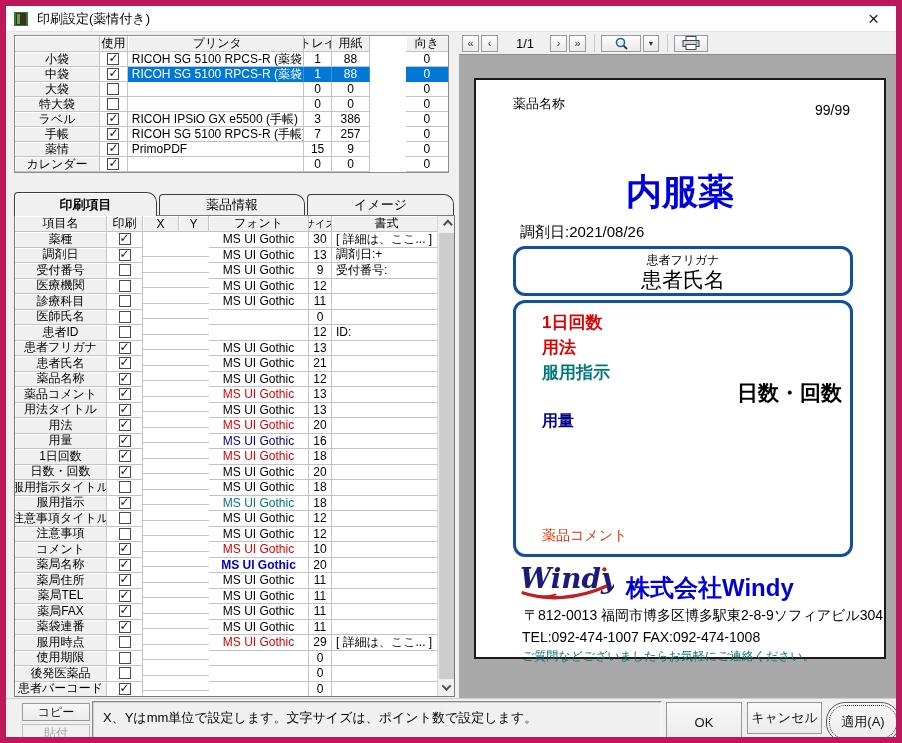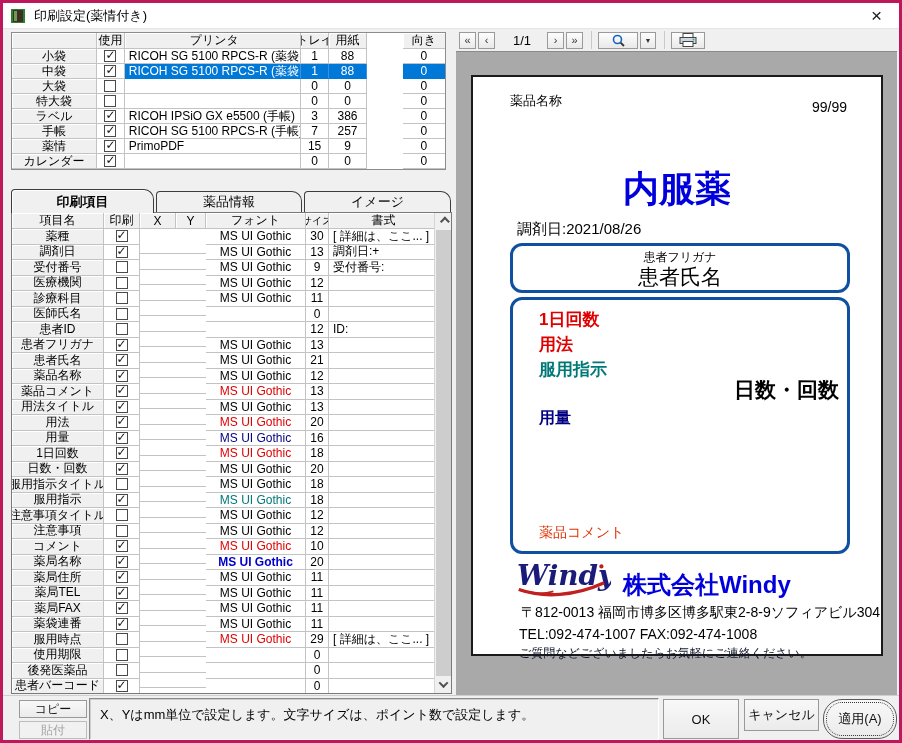--- a/index.html
+++ b/index.html
@@ -1,18 +1,18 @@
 <!DOCTYPE html>
 <html><head>
 <meta charset="utf-8">
 <style>
   * { margin:0; padding:0; box-sizing:border-box; }
   html,body { width:902px; height:743px; }
   body { font-family:"Liberation Sans","DejaVu Sans",sans-serif; font-size:12px; color:#000; }
-  .window { position:relative; width:902px; height:743px; background:#f0f0f0; border:3px solid #be185d; overflow:hidden; }
+  .window { position:relative; width:902px; height:743px; background:#f0f0f0; border:6px solid #be185d; overflow:hidden; }
 
   
   .titlebar { position:absolute; left:0; top:0; width:100%; height:26px; background:#fff; display:flex; align-items:center; border-bottom:1px solid #e4e4e4; }
   .titlebar .appicon { margin:0 8px 0 7px; width:16px; height:16px; }
   .titlebar .title { font-size:13px; }
   .close-btn { position:absolute; right:0; top:0; width:45px; height:25px; display:flex; align-items:center; justify-content:center; font-size:19px; font-weight:300; color:#222; cursor:default; }
 
   
   .cell { border-right:1px solid #c3c3c3; border-bottom:1px solid #c3c3c3; display:flex; align-items:center; overflow:hidden; white-space:nowrap; }
   .labelcell { background:#f0f0f0; justify-content:center; box-shadow:inset 1px 1px 0 #fff; }
@@ -596,21 +596,21 @@
 
       <svg width="96" height="42" viewBox="0 0 100 42" style="position:absolute; left:42px; top:480px;">
         <text x="2" y="28" font-family="DejaVu Serif, serif" font-style="italic" font-weight="bold" font-size="29" fill="#1b1b7a">Windy</text>
         <path d="M4 33 C 30 42, 62 40, 93 26" fill="none" stroke="#c02020" stroke-width="3.5"></path>
         <path d="M4 33 C 18 38, 30 38, 40 35" fill="none" stroke="#c02020" stroke-width="2"></path>
         <circle cx="90" cy="9" r="2.2" fill="#c02020"></circle>
       </svg>
       <div class="pg-abs" style="left:150px; top:492px; font-size:24px; font-weight:bold; color:#0000dd;">株式会社Windy</div>
       <div class="pg-abs" style="left:48px; top:527px; font-size:14px;">〒812-0013  福岡市博多区博多駅東2-8-9ソフィアビル304</div>
       <div class="pg-abs" style="left:46px; top:549px; font-size:14px;">TEL:092-474-1007  FAX:092-474-1008</div>
-      <div class="pg-abs" style="left:46px; top:568px; font-size:12px; color:#0f172a;text-align:center;">ご質問などございましたらお気軽にご連絡ください。</div>
+      <div class="pg-abs" style="left:46px; top:568px; font-size:12px; color:#0f766e;text-align:center;">ご質問などございましたらお気軽にご連絡ください。</div>
     </div>
   </div>
 
   <div class="footer">
     <div class="btn small" style="left:16px; top:4px; width:68px; height:18px;">コピー</div>
     <div class="btn small disabled" style="left:16px; top:25px; width:68px; height:18px;">貼付</div>
     <div class="msgpanel">X、Yはmm単位で設定します。文字サイズは、ポイント数で設定します。</div>
     <div class="btn" style="left:660px; top:3px; width:76px; height:40px;">OK</div>
     <div class="btn" style="left:741px; top:3px; width:75px; height:32px;">キャンセル</div>
     <div class="btn focused" style="left:820px; top:3px; width:74px; height:40px;">適用(A)</div>

